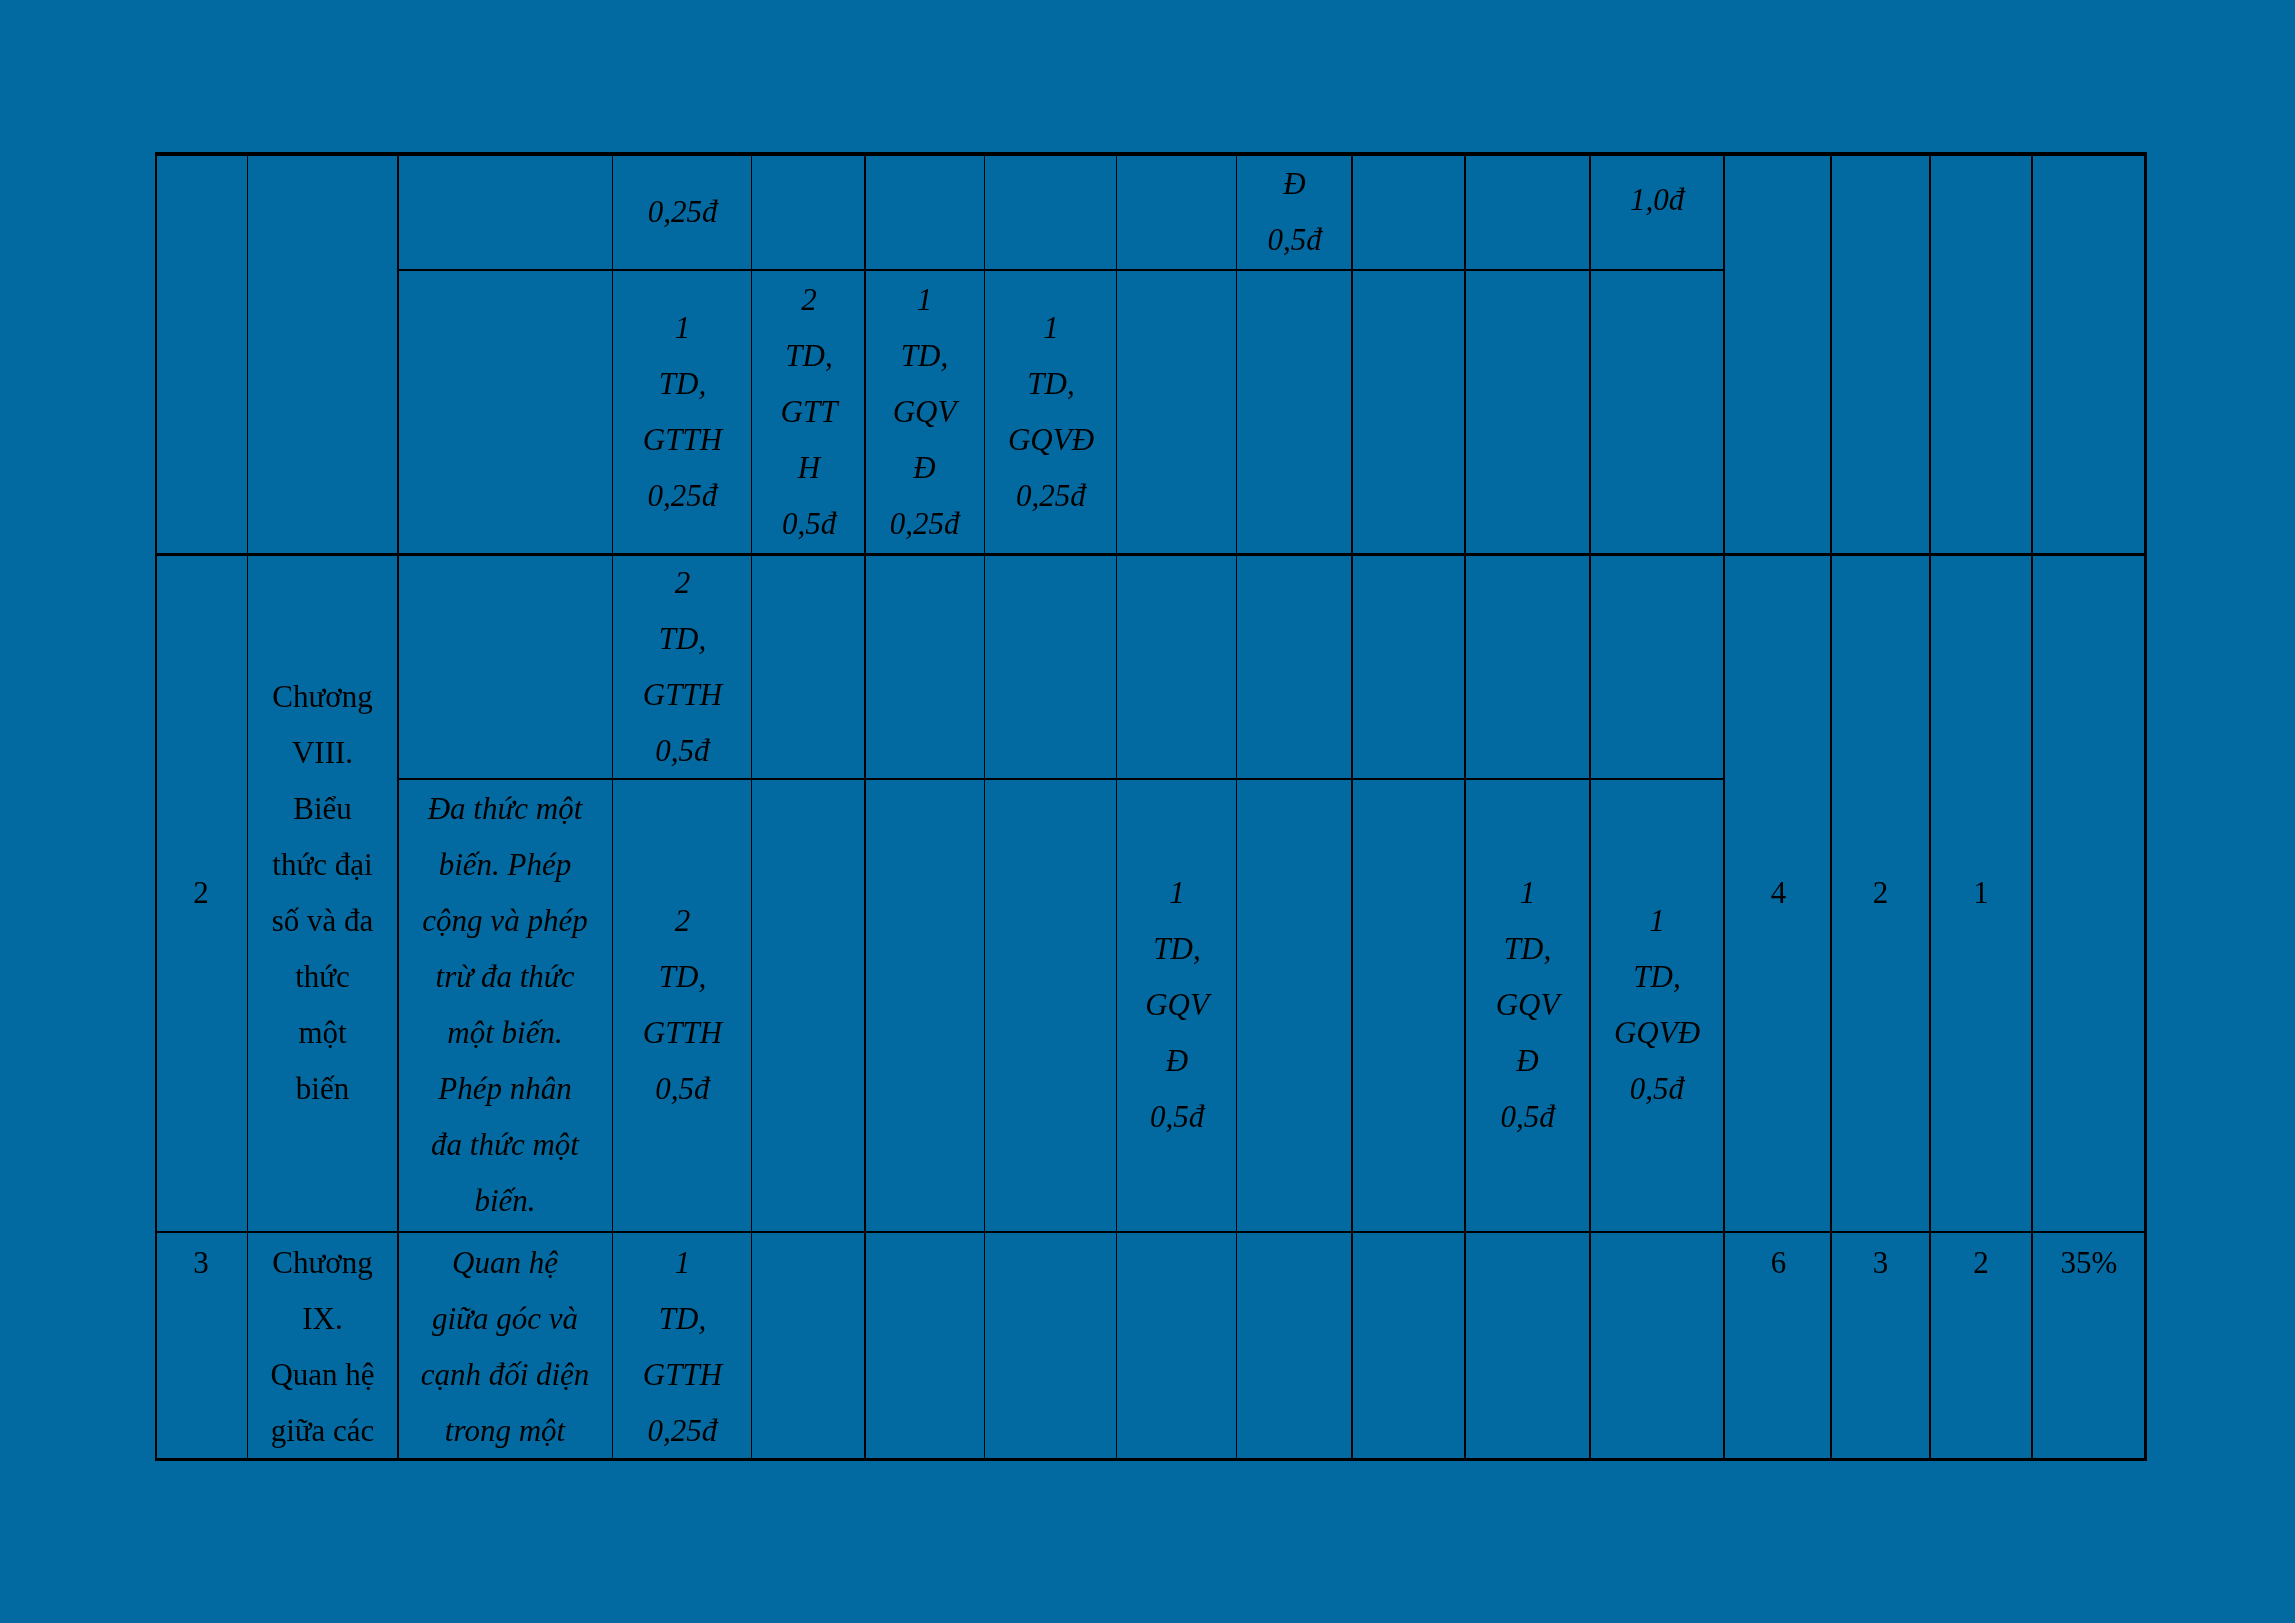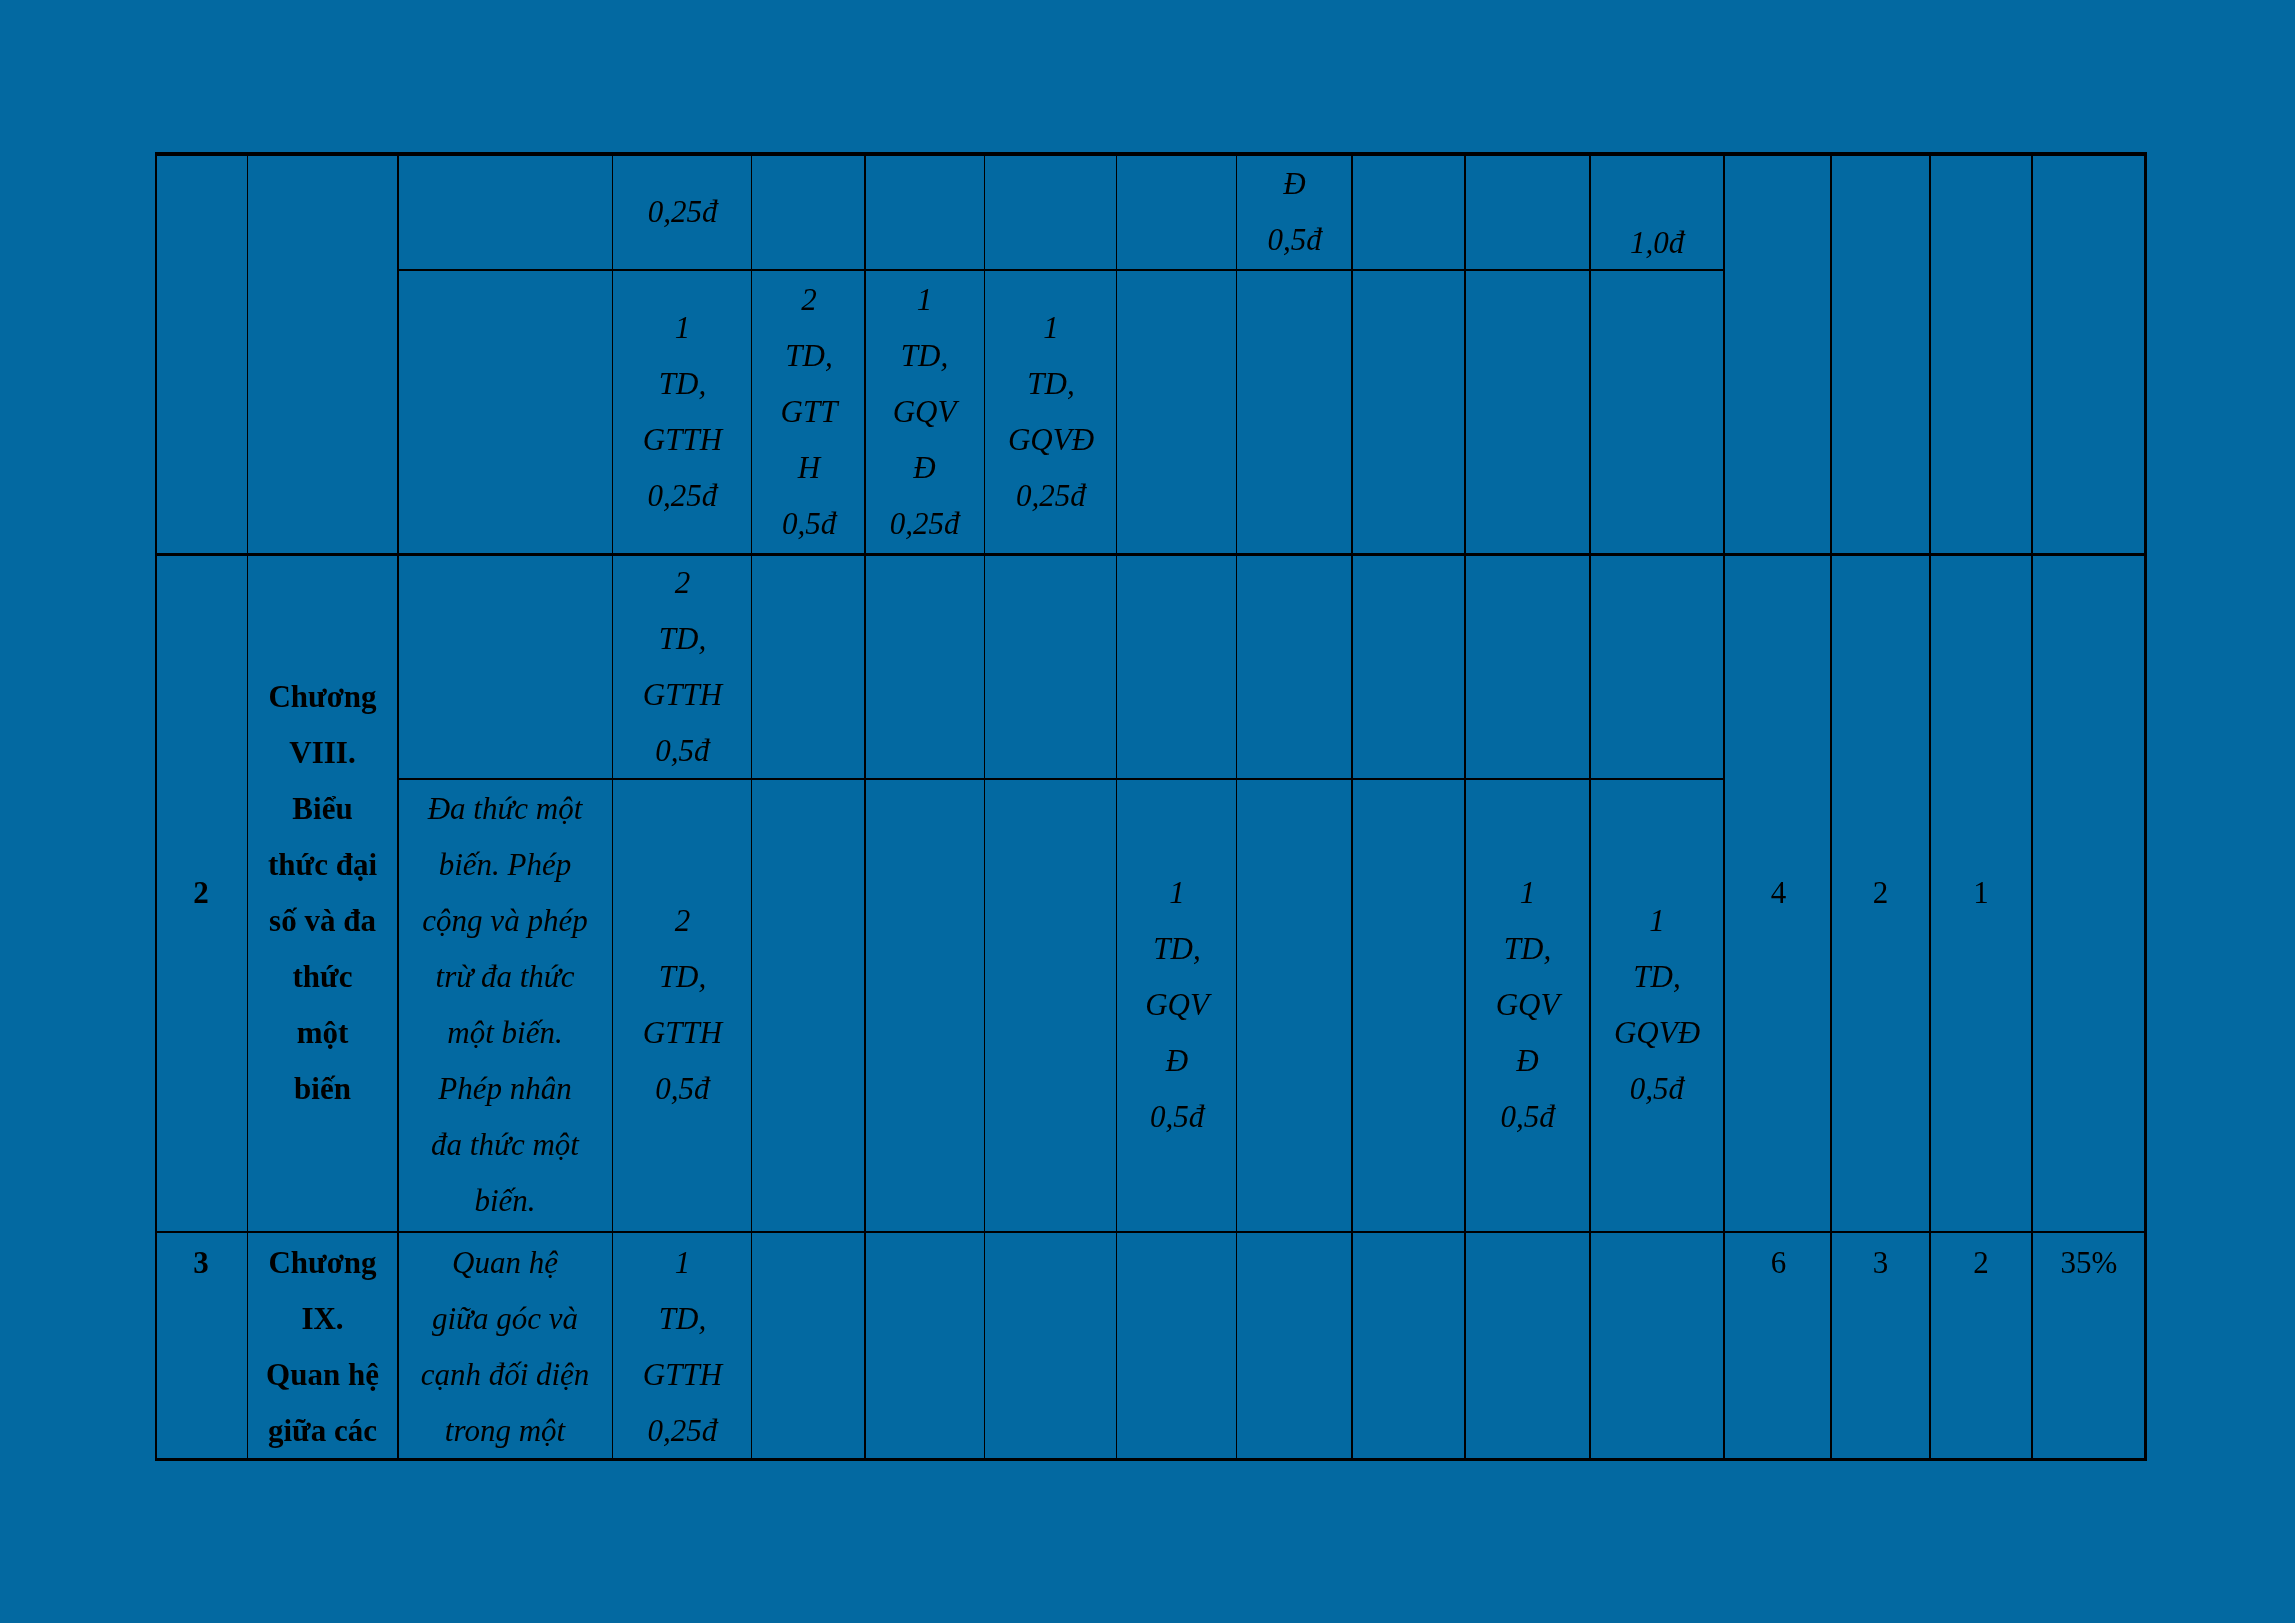--- a/index.html
+++ b/index.html
@@ -18,24 +18,24 @@
     display:flex;
     flex-direction:column;
     justify-content:center;
     align-items:center;
     text-align:center;
     white-space:pre-line;
     font-style:italic;
     font-size:31px;
     line-height:56px;
   }
-  .bold  { font-weight:700; font-style:normal;border-radius:11px; }
+  .bold  { font-weight:400; font-style:normal;border-radius:11px; }
   .plain { font-style:normal; }
   .top   { justify-content:flex-start; padding-top:1.6px; }
-  .pt8   { justify-content:flex-start; padding-top:20px;margin-top:43px; }
+  .pt8   { justify-content:flex-start; padding-top:20px; }
 </style>
 </head>
 <body>
 
 <div class="page">
 
   <svg class="grid" width="2295" height="1623" viewBox="0 0 2923 2067" shape-rendering="crispEdges">
     <g stroke="#000000">
 
       <line x1="197" y1="195.5" x2="2734" y2="195.5" stroke-width="5"></line>

